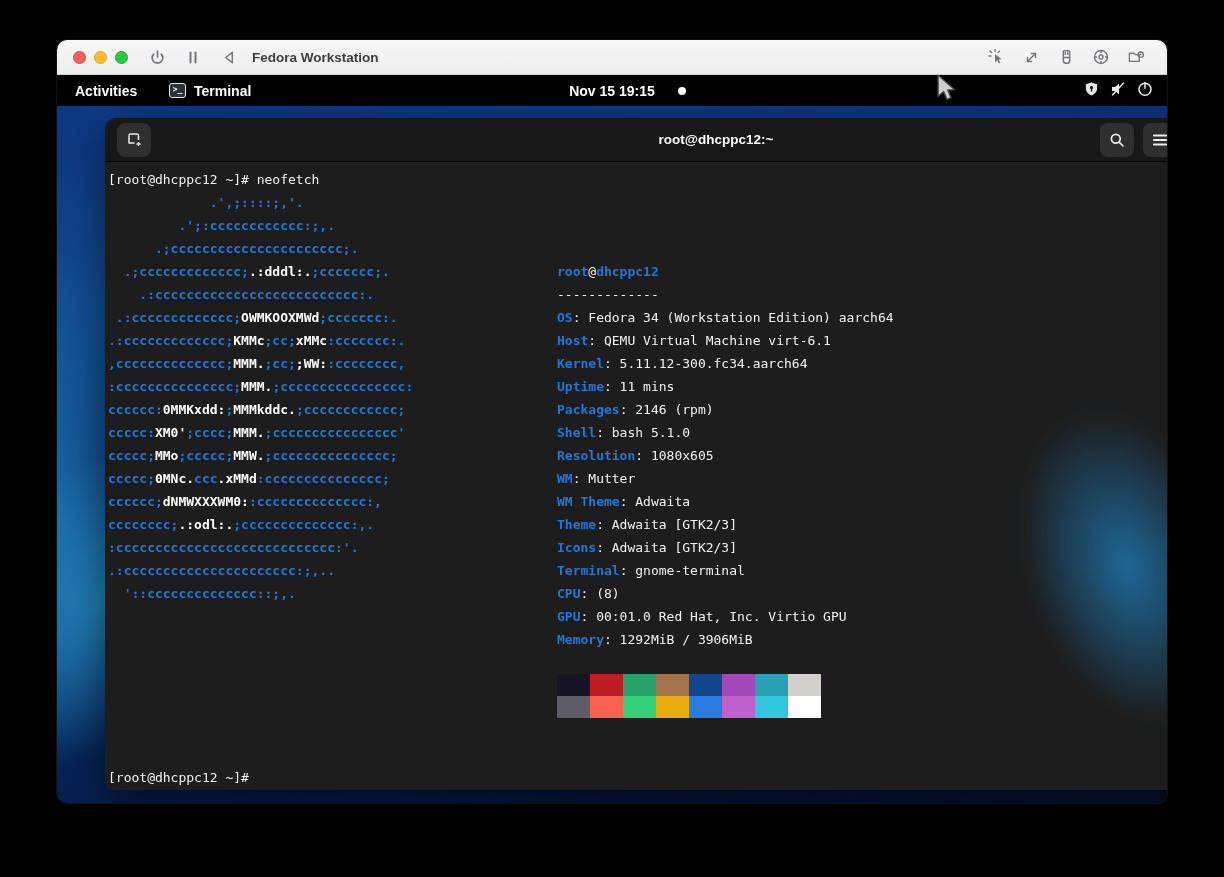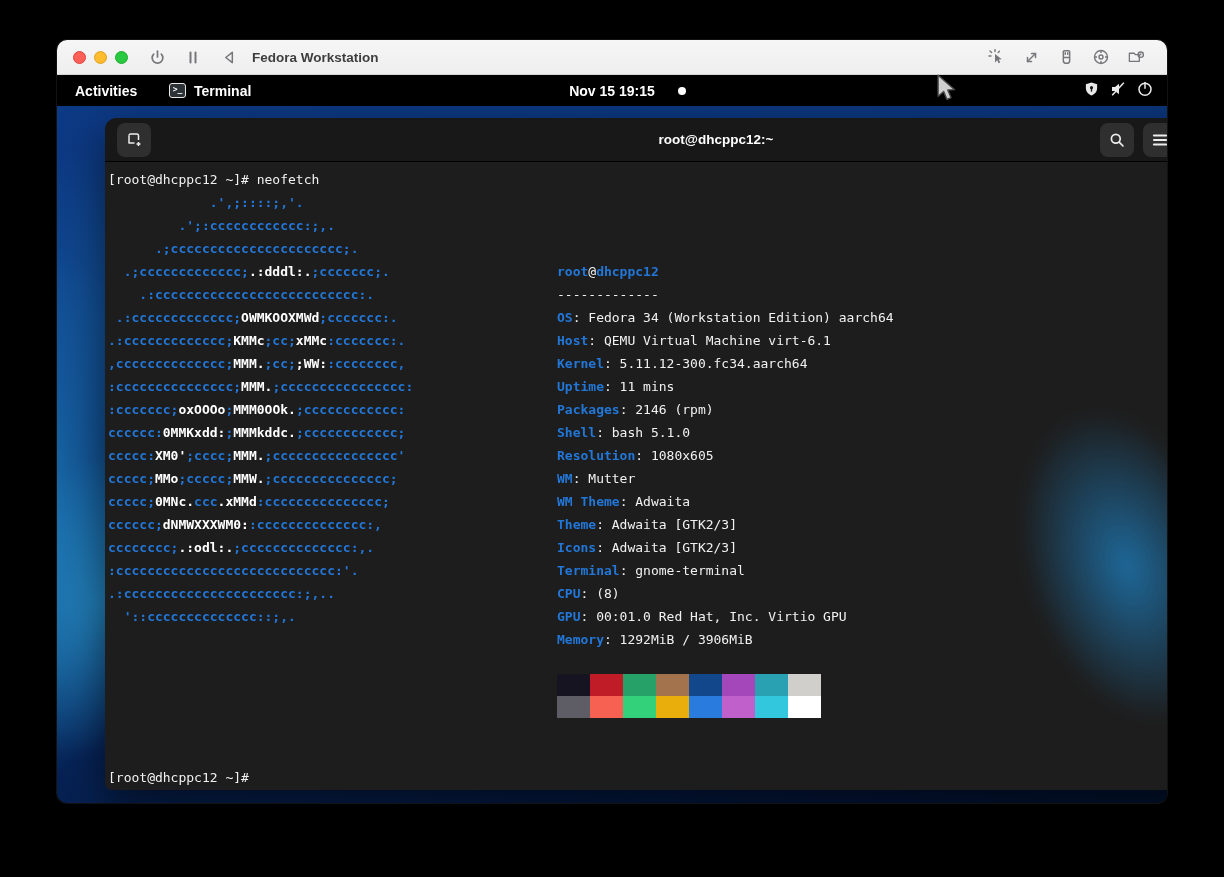--- a/index.html
+++ b/index.html
@@ -262,21 +262,20 @@
           <div class="ascii-art seg-wrap">
               <div><span class="b">             .',;::::;,'.</span></div>
               <div><span class="b">         .';:cccccccccccc:;,.</span></div>
               <div><span class="b">      .;cccccccccccccccccccccc;.</span></div>
               <div><span class="b">  .;ccccccccccccc;</span><span class="w">.:dddl:.</span><span class="b">;ccccccc;.</span></div>
               <div><span class="b">    .:cccccccccccccccccccccccccc:.</span></div>
               <div><span class="b"> .:ccccccccccccc;</span><span class="w">OWMKOOXMWd</span><span class="b">;ccccccc:.</span></div>
               <div><span class="b">.:ccccccccccccc;</span><span class="w">KMMc</span><span class="b">;cc;</span><span class="w">xMMc</span><span class="b">:ccccccc:.</span></div>
               <div><span class="b">,cccccccccccccc;</span><span class="w">MMM.</span><span class="b">;cc;</span><span class="w">;WW:</span><span class="b">:cccccccc,</span></div>
               <div><span class="b">:ccccccccccccccc;</span><span class="w">MMM.</span><span class="b">;cccccccccccccccc:</span></div>
-              <div><span class="b">:ccccccc;</span><span class="w">oxOOOo</span><span class="b">;</span><span class="w">MMM0OOk.</span><span class="b">;cccccccccccc:</span></div>
               <div><span class="b">cccccc:</span><span class="w">0MMKxdd:</span><span class="b">;</span><span class="w">MMMkddc.</span><span class="b">;cccccccccccc;</span></div>
               <div><span class="b">ccccc:</span><span class="w">XM0'</span><span class="b">;cccc;</span><span class="w">MMM.</span><span class="b">;cccccccccccccccc'</span></div>
               <div><span class="b">ccccc;</span><span class="w">MMo</span><span class="b">;ccccc;</span><span class="w">MMW.</span><span class="b">;ccccccccccccccc;</span></div>
               <div><span class="b">ccccc;</span><span class="w">0MNc.</span><span class="b">ccc</span><span class="w">.xMMd</span><span class="b">:ccccccccccccccc;</span></div>
               <div><span class="b">cccccc;</span><span class="w">dNMWXXXWM0:</span><span class="b">:cccccccccccccc:,</span></div>
               <div><span class="b">cccccccc;</span><span class="w">.:odl:.</span><span class="b">;cccccccccccccc:,.</span></div>
               <div><span class="b">:cccccccccccccccccccccccccccc:'.</span></div>
               <div><span class="b">.:cccccccccccccccccccccc:;,..</span></div>
               <div><span class="b">  '::cccccccccccccc::;,.</span></div>
             </div>

